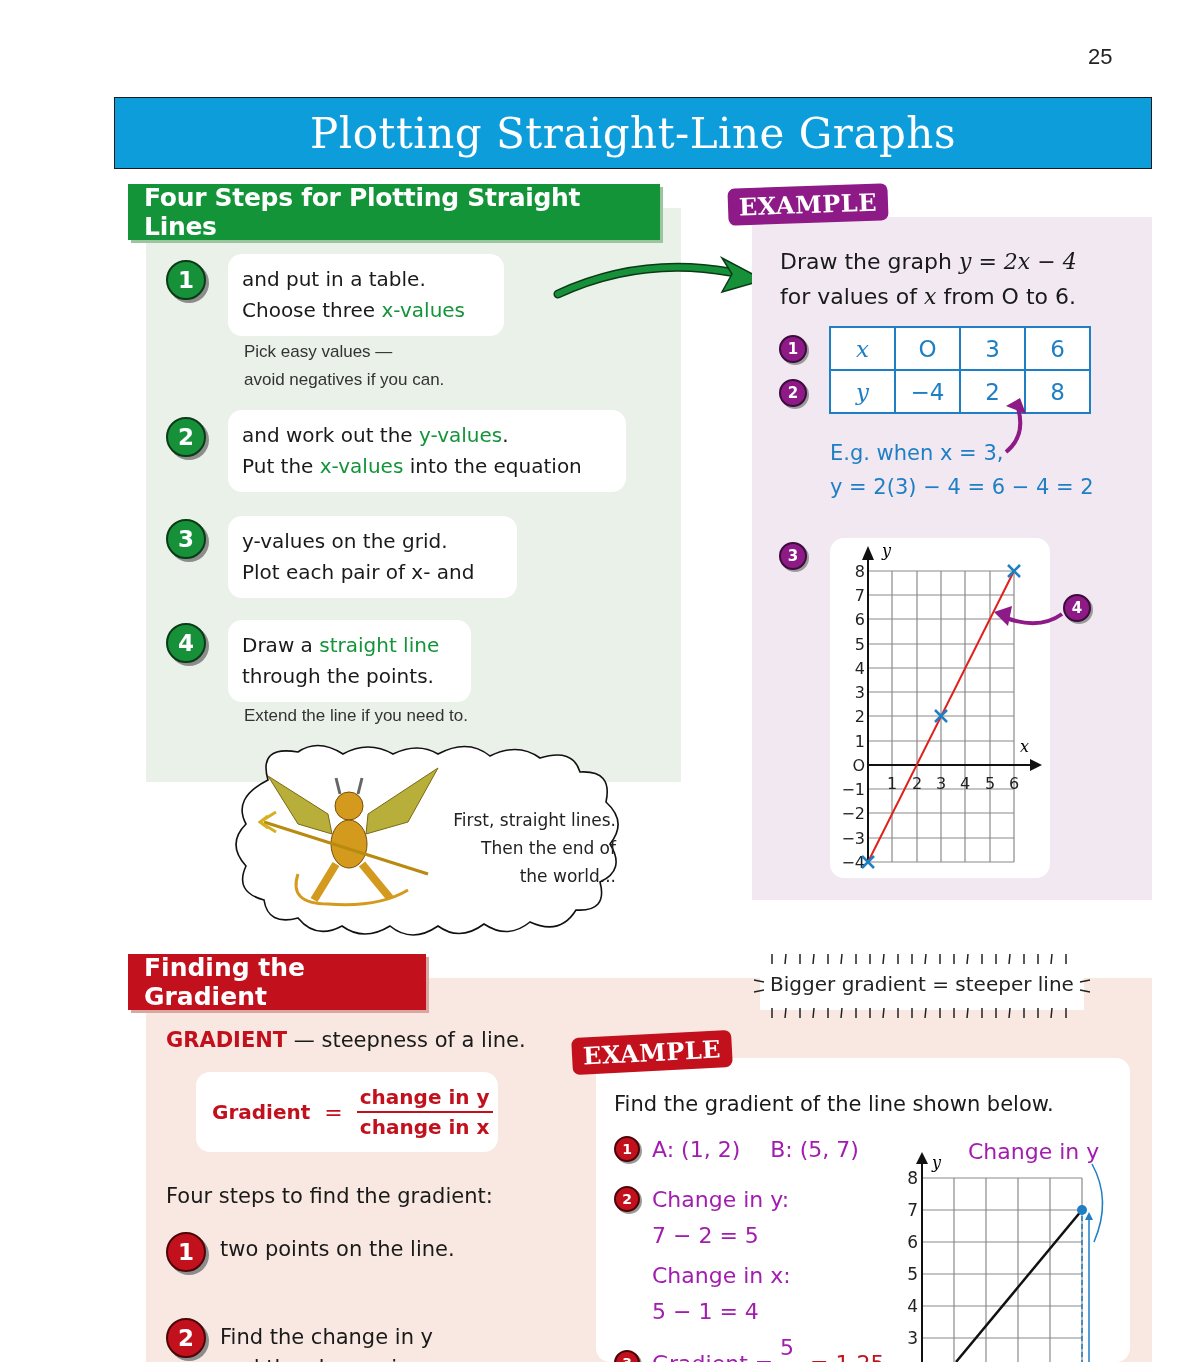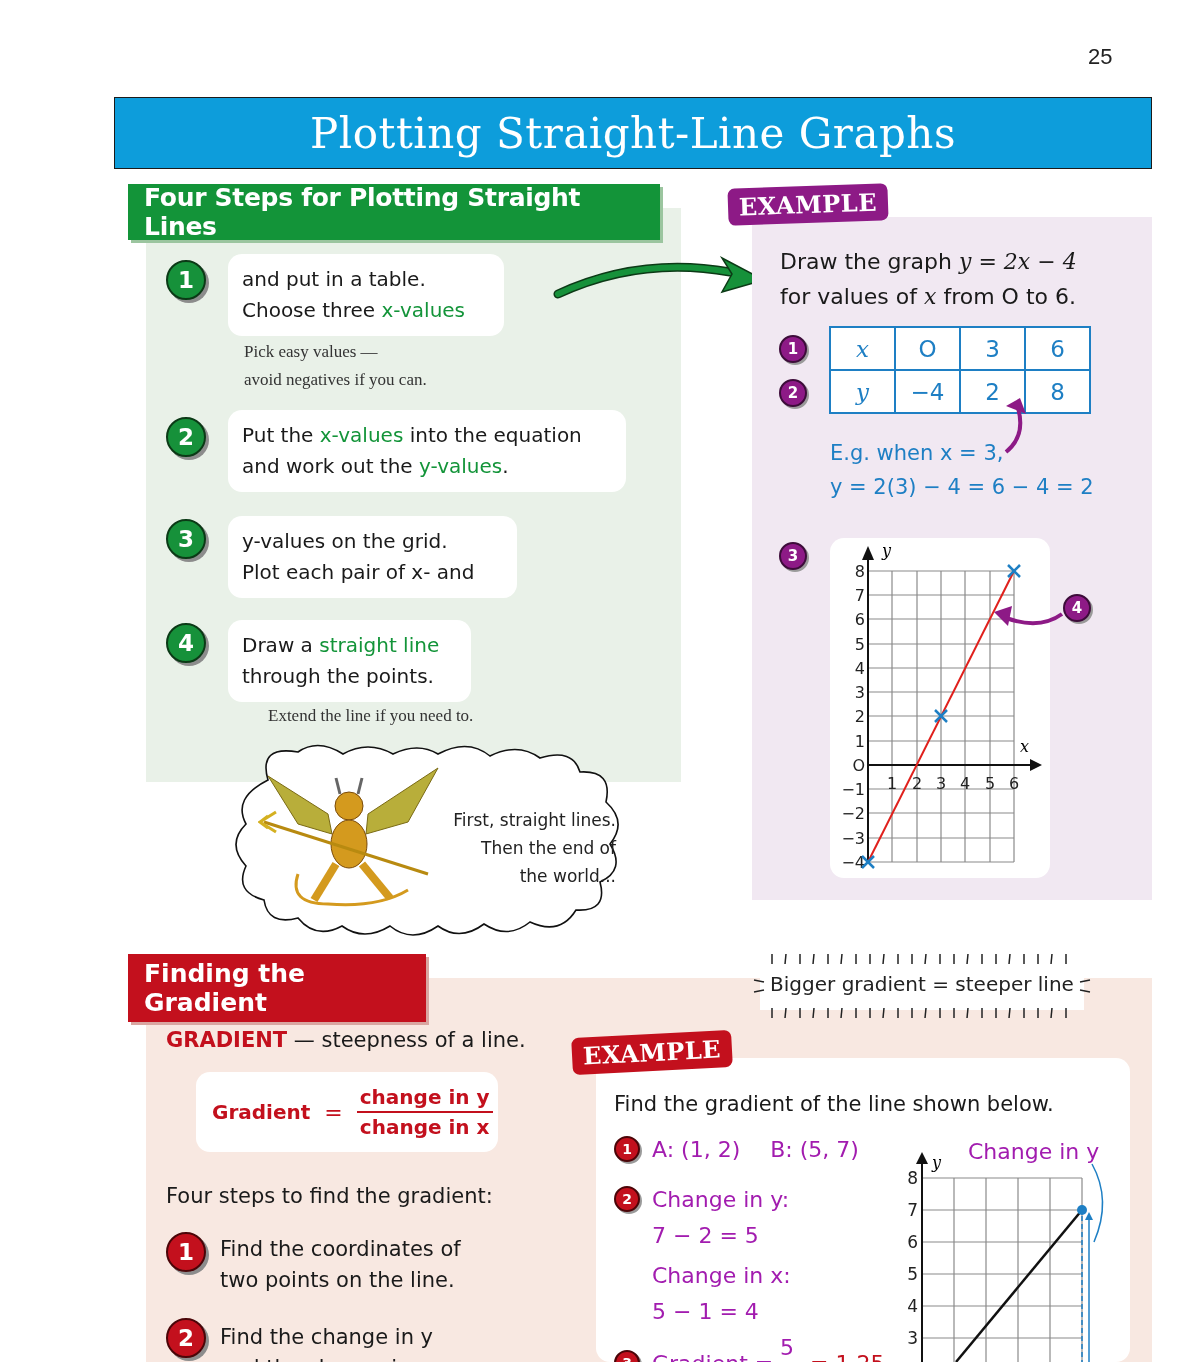--- a/index.html
+++ b/index.html
@@ -10,41 +10,41 @@
   .title-bar span { color: #fff; font-family: "DejaVu Serif", serif; font-weight: normal; font-size: 42px; letter-spacing: 0.5px; }
 
   
   .green-panel { left: 146px; top: 208px; width: 535px; height: 574px; background: #e9f1e8; }
   .green-head { left: 128px; top: 184px; width: 532px; height: 56px; background: #139439; box-shadow: 3px 3px 0 #9bc59f; display: flex; align-items: center; padding-left: 16px; }
   .green-head span { color: #fff; font-family: "DejaVu Sans", sans-serif; font-size: 25px; font-weight: bold; letter-spacing: -0.3px; }
   .step-badge { width: 40px; height: 40px; border-radius: 50%; display: flex; align-items: center; justify-content: center; color: #fff; font-weight: bold; font-size: 23px; border: 2px solid #0b3a16; box-shadow: 3px 3px 0 #8c8c8c; }
   .badge-green { background: #16913a; }
   .step-box { background: #fff; border-radius: 14px; padding: 10px 14px; font-size: 20px; line-height: 31px; font-family: "DejaVu Sans", sans-serif; }
   .hl-green { color: #139439; }
-  .hint { font-family: Liberation Serif, serif; font-size: 17px; color: #333; line-height: 28px; font-weight: 300; }
+  .hint { font-family: Liberation Sans, sans-serif; font-size: 17px; color: #333; line-height: 28px; font-weight: 300; }
 
   .cloud { left: 228px; top: 740px; width: 400px; height: 200px; }
   .cloud-text { left: 420px; top: 806px; width: 196px; text-align: right; font-size: 17px; line-height: 28px; color: #222; }
 
   
   .purple-panel { left: 752px; top: 217px; width: 400px; height: 683px; background: #f1e8f2; }
   .example-tag { padding: 4px 11px; font-family: "DejaVu Serif", serif; font-weight: bold; color: #fff; font-size: 24px; border-radius: 7px; letter-spacing: 0.5px; }
   .tag-purple { left: 728px; top: 186px; background: #8d1a86; transform: rotate(-2deg); }
   .ex1-q { left: 780px; top: 244px; font-size: 22px; line-height: 35px; color: #1a1a1a; }
   .ex1-q i { font-family: "DejaVu Serif", serif; }
   .p-badge { width: 28px; height: 28px; border-radius: 50%; background: #8d1a86; color: #fff; font-weight: bold; font-size: 15px; display: flex; align-items: center; justify-content: center; border: 2px solid #3d0c3a; box-shadow: 2px 2px 0 #9a9a9a; }
   .value-table { left: 829px; top: 326px; border-collapse: collapse; background: #fff; }
   .value-table td { border: 2px solid #1e7fc4; width: 65px; height: 43px; text-align: center; color: #1e7fc4; font-size: 23px; }
   .value-table td.hdr { font-family: "DejaVu Serif", serif; font-style: italic; }
   .eg-text { left: 830px; top: 436px; color: #1e7fc4; font-size: 21px; line-height: 34px; }
   .graph1-card { left: 830px; top: 538px; width: 220px; height: 340px; background: #fff; border-radius: 14px; }
 
   
   .red-panel { left: 146px; top: 978px; width: 1006px; height: 384px; background: #f8e8e1; }
-  .red-head { left: 128px; top: 954px; width: 298px; height: 68px; background: #c3101d; box-shadow: 3px 3px 0 #d9a6a1; display: flex; align-items: center; padding-left: 16px; }
+  .red-head { left: 128px; top: 954px; width: 298px; height: 56px; background: #c3101d; box-shadow: 3px 3px 0 #d9a6a1; display: flex; align-items: center; padding-left: 16px; }
   .red-head span { color: #fff; font-size: 25px; font-weight: bold; }
   .def-line { left: 166px; top: 1028px; font-size: 21px; }
   .def-line .kw { color: #c3101d; font-weight: bold; }
   .formula-box { left: 196px; top: 1072px; width: 302px; height: 80px; background: #fff; border-radius: 14px; display: flex; align-items: center; padding-left: 16px; color: #c3101d; }
   .formula-box .lbl { font-size: 20px; font-weight: bold; }
   .formula-box .eq { font-size: 22px; margin: 0 14px; }
   .frac { display: flex; flex-direction: column; align-items: center; font-size: 20px; font-weight: bold; }
   .frac .num { border-bottom: 2px solid #c3101d; padding: 0 3px 2px; }
   .frac .den { padding-top: 2px; }
   .four-steps { left: 166px; top: 1184px; font-size: 21px; }
@@ -86,36 +86,36 @@
 </div>
 
 <svg class="abs" style="left:550px;top:250px;" width="220" height="60">
   <path d="M8 44 Q 90 6 180 22" fill="none" stroke="#0c3a16" stroke-width="9" stroke-linecap="round"></path>
   <path d="M8 44 Q 90 6 180 22" fill="none" stroke="#16913a" stroke-width="6" stroke-linecap="round"></path>
   <polygon points="172,8 214,30 172,42 182,24" fill="#16913a" stroke="#0c3a16" stroke-width="1.5"></polygon>
 </svg>
 
 <div class="abs step-badge badge-green" style="left:166px;top:417px;">2</div>
 <div class="abs step-box" style="left:228px;top:410px;width:398px;">
+  <div><span>and work out the </span><span class="hl-green">y-values</span><span>.</span></div>
   <div><span>Put the </span><span class="hl-green">x-values</span><span> into the equation</span></div>
-  <div><span>and work out the </span><span class="hl-green">y-values</span><span>.</span></div>
 </div>
 
 <div class="abs step-badge badge-green" style="left:166px;top:519px;">3</div>
 <div class="abs step-box" style="left:228px;top:516px;width:289px;">
   <div>y-values on the grid.</div>
   <div>Plot each pair of x- and</div>
 </div>
 
 <div class="abs step-badge badge-green" style="left:166px;top:623px;">4</div>
 <div class="abs step-box" style="left:228px;top:620px;width:243px;">
   <div><span>Draw a </span><span class="hl-green">straight line</span></div>
   <div>through the points.</div>
 </div>
-<div class="abs hint" style="left:244px;top:702px;margin-left:24px;">Extend the line if you need to.</div>
+<div class="abs hint" style="left:244px;top:702px;">Extend the line if you need to.</div>
 
 <svg class="abs cloud" viewBox="0 0 400 200">
   <path d="M40 40 Q 30 5 70 12 Q 90 -2 115 14 Q 140 0 165 14 Q 190 2 210 14 Q 240 -2 262 16 Q 290 2 312 18 Q 345 8 352 32 Q 385 30 378 62 Q 400 82 382 104 Q 398 130 372 142 Q 380 172 348 170 Q 332 196 302 182 Q 280 200 256 184 Q 232 202 210 186 Q 184 204 162 186 Q 136 202 114 186 Q 88 200 70 178 Q 40 186 36 160 Q 6 152 18 126 Q -2 104 18 84 Q 4 58 40 40 Z" fill="#fff" stroke="#111" stroke-width="1.6"></path>
 </svg>
 <svg class="abs" style="left:258px;top:764px;" width="190" height="150" viewBox="0 0 190 150">
   <polygon points="70,50 10,12 40,60 74,70" fill="#b8ae3a" stroke="#7a6a14" stroke-width="1"></polygon>
   <polygon points="110,50 180,4 150,58 108,70" fill="#b8ae3a" stroke="#7a6a14" stroke-width="1"></polygon>
   <line x1="82" y1="30" x2="78" y2="14" stroke="#666" stroke-width="3"></line>
   <line x1="100" y1="30" x2="104" y2="14" stroke="#666" stroke-width="3"></line>
   <circle cx="91" cy="42" r="14" fill="#d49a1e" stroke="#7a4a08" stroke-width="1"></circle>
@@ -309,21 +309,20 @@
   <div class="frac">
     <span class="num">change in y</span>
     <span class="den">change in x</span>
   </div>
 </div>
 
 <div class="abs four-steps">Four steps to find the gradient:</div>
 
 <div class="abs r-badge" style="left:166px;top:1232px;">1</div>
 <div class="abs gstep-text" style="left:220px;top:1234px;">
-  <div>Find the coordinates of</div>
   <div>two points on the line.</div>
 </div>
 <div class="abs r-badge" style="left:166px;top:1318px;">2</div>
 <div class="abs gstep-text" style="left:220px;top:1322px;">
   <div>Find the change in y</div>
   <div>and the change in x.</div>
 </div>
 
 <div class="abs white-card2"></div>
 <div class="abs example-tag tag-red">EXAMPLE</div>

